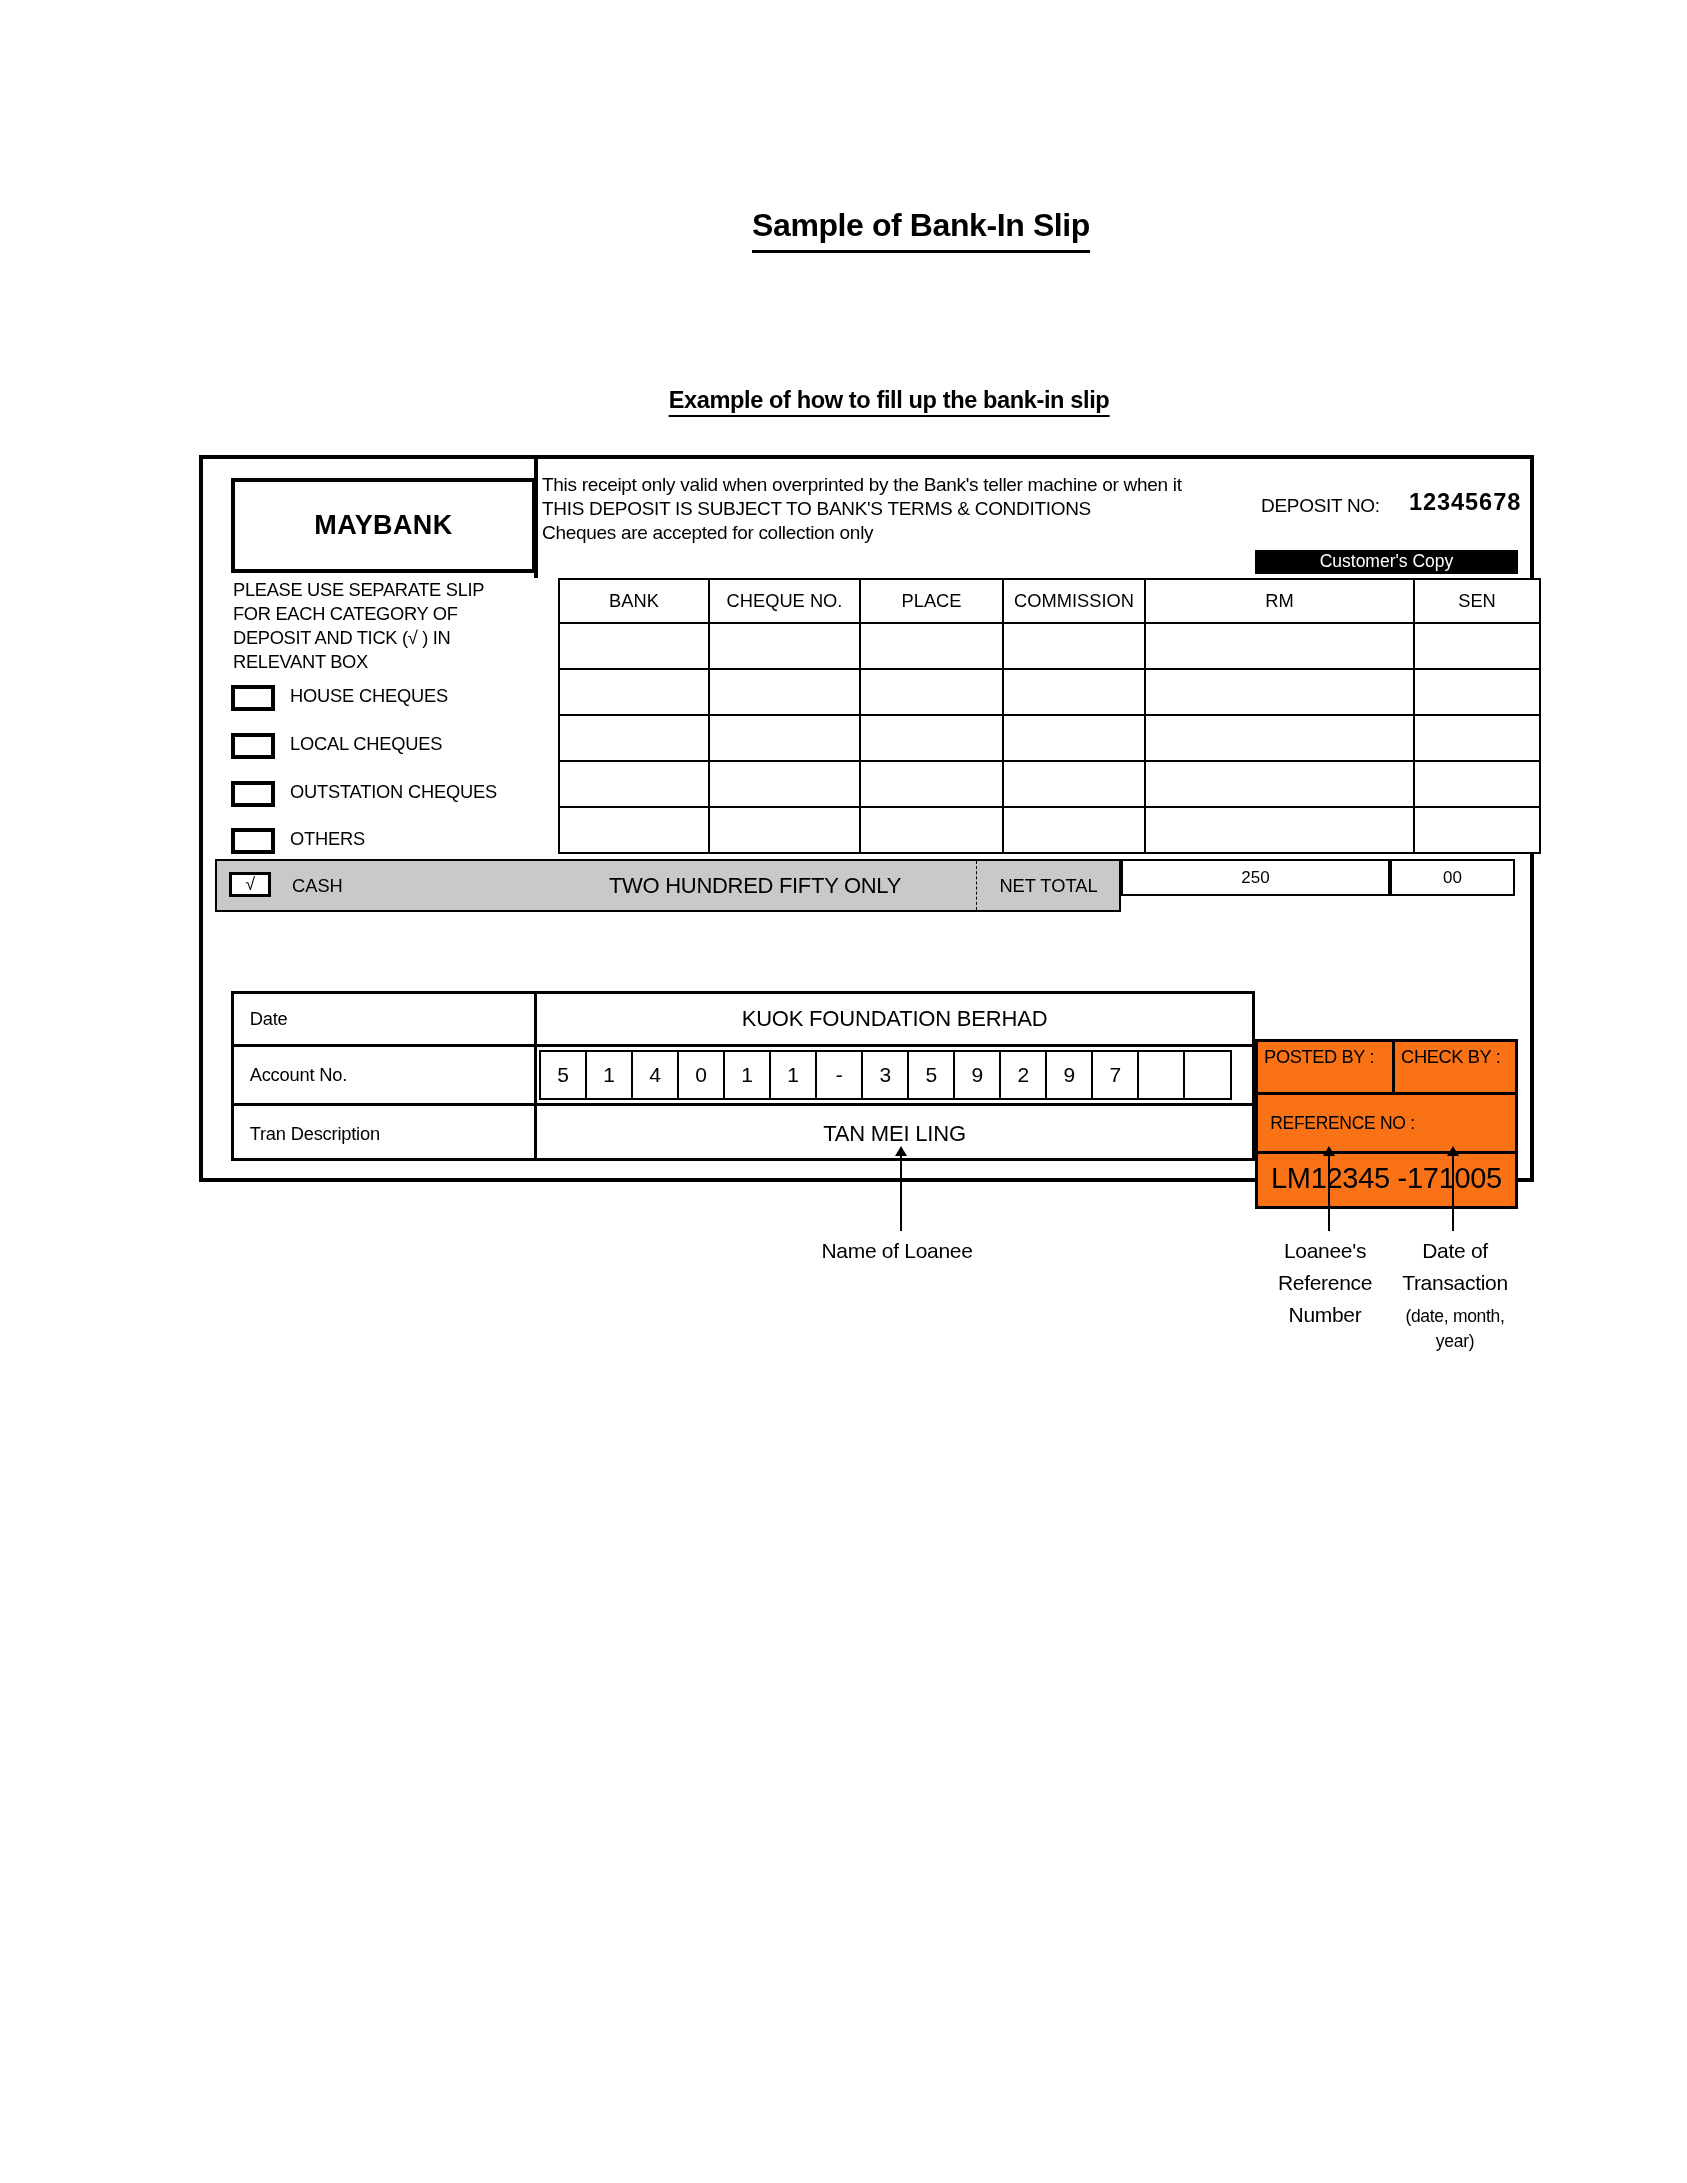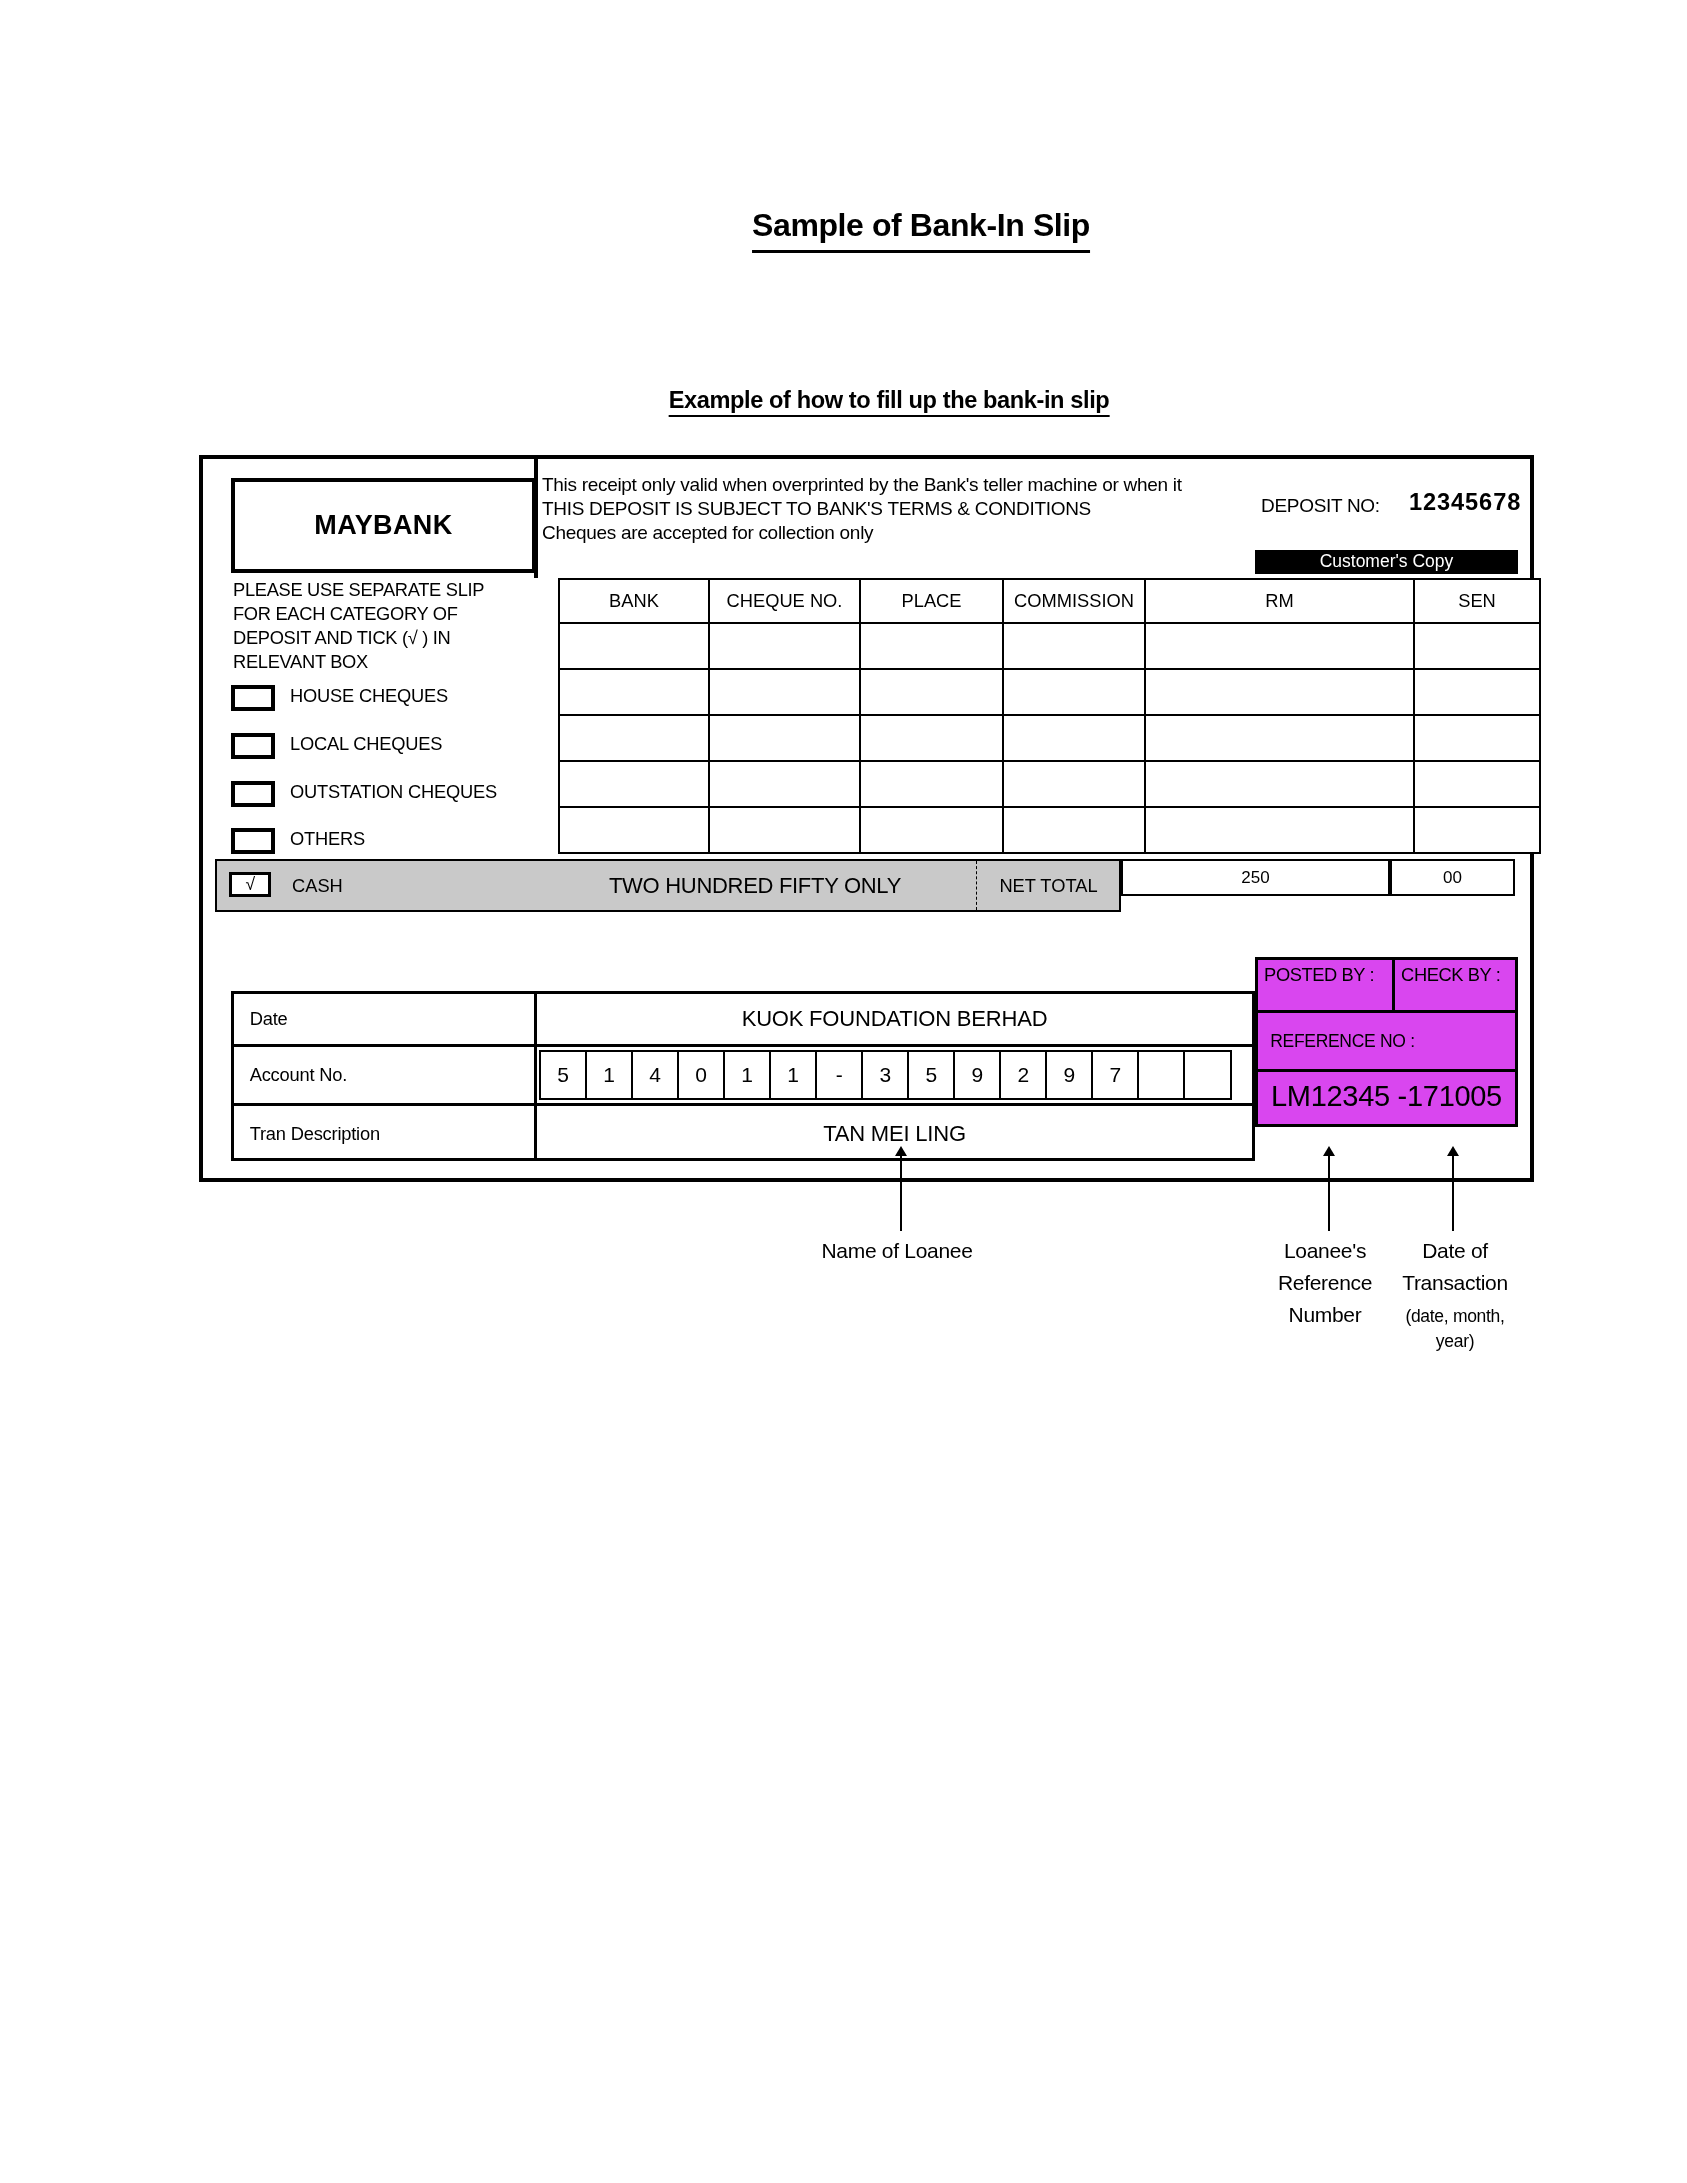--- a/index.html
+++ b/index.html
@@ -78,21 +78,21 @@
   .d-row-2 { height:59px; border-bottom:3.5px solid #000; }
   .d-row-3 { height:55px; }
   .d-label { width:303px; flex:none; border-right:3.5px solid #000; display:flex; align-items:center;
     padding-left:15.7px; font-size:18.3px; letter-spacing:-0.2px; }
   .d-value { flex:1; display:flex; align-items:center; justify-content:center; font-size:22px; letter-spacing:-0.2px; }
   .digits-wrap { flex:none; width:693px; margin:2.6px 0 2.6px 1.7px; display:flex; }
   .digit-cell { flex:1 1 0; border:2.6px solid #000; margin-left:-2.6px; background:#fff;
     display:flex; align-items:center; justify-content:center; font-size:21px; }
   .digit-cell:first-child { margin-left:0; }
 
-  .right-box { left:1255px; top:957px; width:263px; height:170px; border:3.5px solid #000; background:#d946ef; }
+  .right-box { left:1255px; top:1039px; width:263px; height:170px; border:3.5px solid #000; background:#f97316; }
   .rb-top { display:flex; height:53px; border-bottom:3.5px solid #000; }
   .rb-cell { padding:3.5px 0 0 6.1px; font-size:18.3px; letter-spacing:-0.4px; white-space:nowrap; }
   .rb-posted { width:137px; flex:none; border-right:3.5px solid #000; }
   .rb-check { flex:1; }
   .rb-mid { height:59px; border-bottom:3.5px solid #000; display:flex; align-items:center; padding-left:12.2px; font-size:17.5px; letter-spacing:-0.3px; }
   .rb-bot { height:48px; display:flex; align-items:center; justify-content:center; font-size:29px; letter-spacing:-0.3px; }
 
   .arrow { position:absolute; width:1.7px; background:#000; z-index:5; }
   .arrow::before {
     content:""; position:absolute; top:-10.5px; left:-5.2px;

